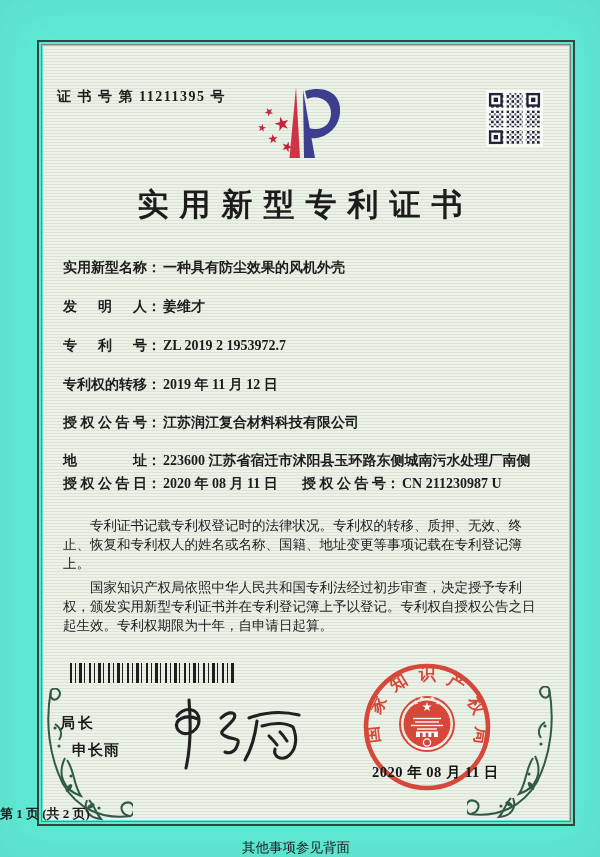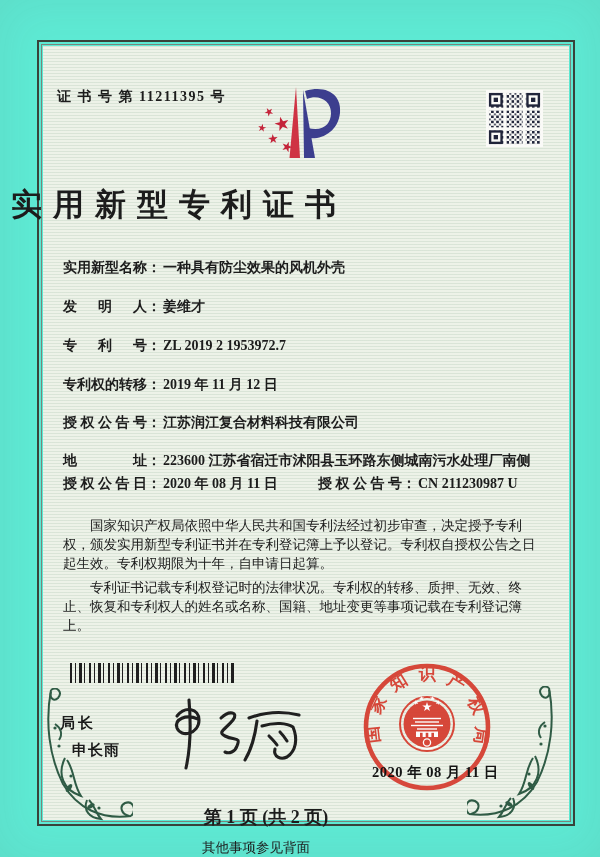--- a/index.html
+++ b/index.html
@@ -10,42 +10,42 @@
   .smudge{position:absolute;left:40px;top:52px;width:90px;height:26px;
         background:radial-gradient(ellipse at center,rgba(150,150,145,.28),rgba(150,150,145,0) 70%);}
   .cert-border{position:absolute;left:37px;top:40px;width:538px;height:786px;
         border:2.5px solid #39423a;box-sizing:border-box;}
   .cert-border::after{content:"";position:absolute;inset:2px;border:1px solid #79857b;pointer-events:none;}
   .cert-paper{position:absolute;inset:4px;background-color:#edf2e8;
         background-image:repeating-linear-gradient(180deg,rgba(122,160,132,.17) 0,rgba(122,160,132,.17) 1px,transparent 1px,transparent 3px);}
   .certno{position:absolute;left:57px;top:88px;font-size:14px;font-weight:600;letter-spacing:1.5px;}
   .logo{position:absolute;left:252px;top:82px;width:92px;height:82px;}
   .qr{position:absolute;left:486px;top:90px;width:57px;height:57px;}
-  .title{position:absolute;left:0;top:184px;width:600px;text-align:left;
+  .title{position:absolute;left:0;top:184px;width:600px;text-align:center;
         font-size:31px;font-weight:600;letter-spacing:11px;text-indent:11px;}
   .fields{position:absolute;left:63px;top:258px;width:490px;font-size:14px;font-weight:700;}
   .frow{position:absolute;left:0;width:490px;line-height:20px;}
   .flabel{display:inline-block;width:84px;text-align:justify;text-align-last:justify;vertical-align:top;}
   .fcolon{display:inline-block;vertical-align:top;}
   .fvalue{display:inline-block;max-width:372px;vertical-align:top;margin-left:2px;}
-  .pair2{position:absolute;left:239px;top:0;margin-left:16px;}
+  .pair2{position:absolute;left:239px;top:0;}
   .paras{position:absolute;left:63px;top:516px;width:479px;font-size:13.5px;line-height:19px;font-weight:400;}
   .paras p{margin:0 0 5px 0;text-indent:2em;}
   .barcode{position:absolute;left:70px;top:663px;width:166px;height:20px;
         background-image:
          repeating-linear-gradient(90deg,#1e1e1e 0 2px,transparent 2px 5px,#1e1e1e 5px 6px,transparent 6px 9px,#1e1e1e 9px 12px,transparent 12px 14px,#1e1e1e 14px 15px,transparent 15px 19px);}
   .director-title{position:absolute;left:60px;top:714px;font-size:15px;font-weight:700;
         font-family:"Liberation Sans","DejaVu Sans",sans-serif;letter-spacing:3px;}
   .director-name{position:absolute;left:72px;top:741px;font-size:15px;font-weight:700;
         font-family:"Liberation Sans","DejaVu Sans",sans-serif;letter-spacing:1px;text-align:right;}
   .signature{position:absolute;left:165px;top:694px;width:152px;height:86px;}
   .seal{position:absolute;left:360px;top:660px;width:134px;height:134px;}
   .seal-date{position:absolute;left:372px;top:763px;font-size:14.5px;font-weight:700;color:#141414;z-index:5;letter-spacing:.5px;}
-  .pageinfo{position:absolute;left:0;top:805px;width:532px;text-align:center;font-size:18px;font-weight:600;}
-  .backnote{position:absolute;left:0;top:839px;width:512px;text-align:center;font-size:13.5px;}
+  .pageinfo{position:absolute;left:0;top:805px;width:532px;text-align:left;font-size:13px;font-weight:600;}
+  .backnote{position:absolute;left:0;top:839px;width:512px;text-align:center;font-size:13.5px;padding-left:40px;}
   .orn{position:absolute;width:92px;height:134px;}
   .orn.left{left:41px;top:688px;}
   .orn.right{left:467px;top:686px;transform:scaleX(-1);}
 </style>
 </head>
 <body>
 
 <div class="page">
 
   <div class="smudge"></div>
@@ -119,22 +119,22 @@
     </div>
     <div class="frow" style="top:216px">
       <span class="flabel">授权公告日</span><span class="fcolon">：</span><span class="fvalue">2020 年 08 月 11 日</span>
       <span class="pair2">
         <span class="flabel">授权公告号</span><span class="fcolon">：</span><span class="fvalue">CN 211230987 U</span>
       </span>
     </div>
   </div>
 
   <div class="paras">
+    <p>专利证书记载专利权登记时的法律状况。专利权的转移、质押、无效、终止、恢复和专利权人的姓名或名称、国籍、地址变更等事项记载在专利登记簿上。</p>
     <p>国家知识产权局依照中华人民共和国专利法经过初步审查，决定授予专利权，颁发实用新型专利证书并在专利登记簿上予以登记。专利权自授权公告之日起生效。专利权期限为十年，自申请日起算。</p>
-    <p>专利证书记载专利权登记时的法律状况。专利权的转移、质押、无效、终止、恢复和专利权人的姓名或名称、国籍、地址变更等事项记载在专利登记簿上。</p>
   </div>
 
   <div class="barcode"></div>
 
   <div class="director-title">局长</div>
   <div class="director-name">申长雨</div>
 
   <svg class="signature" viewBox="0 0 152 86" aria-hidden="true">
     <g fill="none" stroke="#202020" stroke-width="3.1" stroke-linecap="round" stroke-linejoin="round">
       <path d="M12,22 C20,12 34,14 34,26 C34,40 16,44 12,34 C9,25 21,20 33,25"></path>

